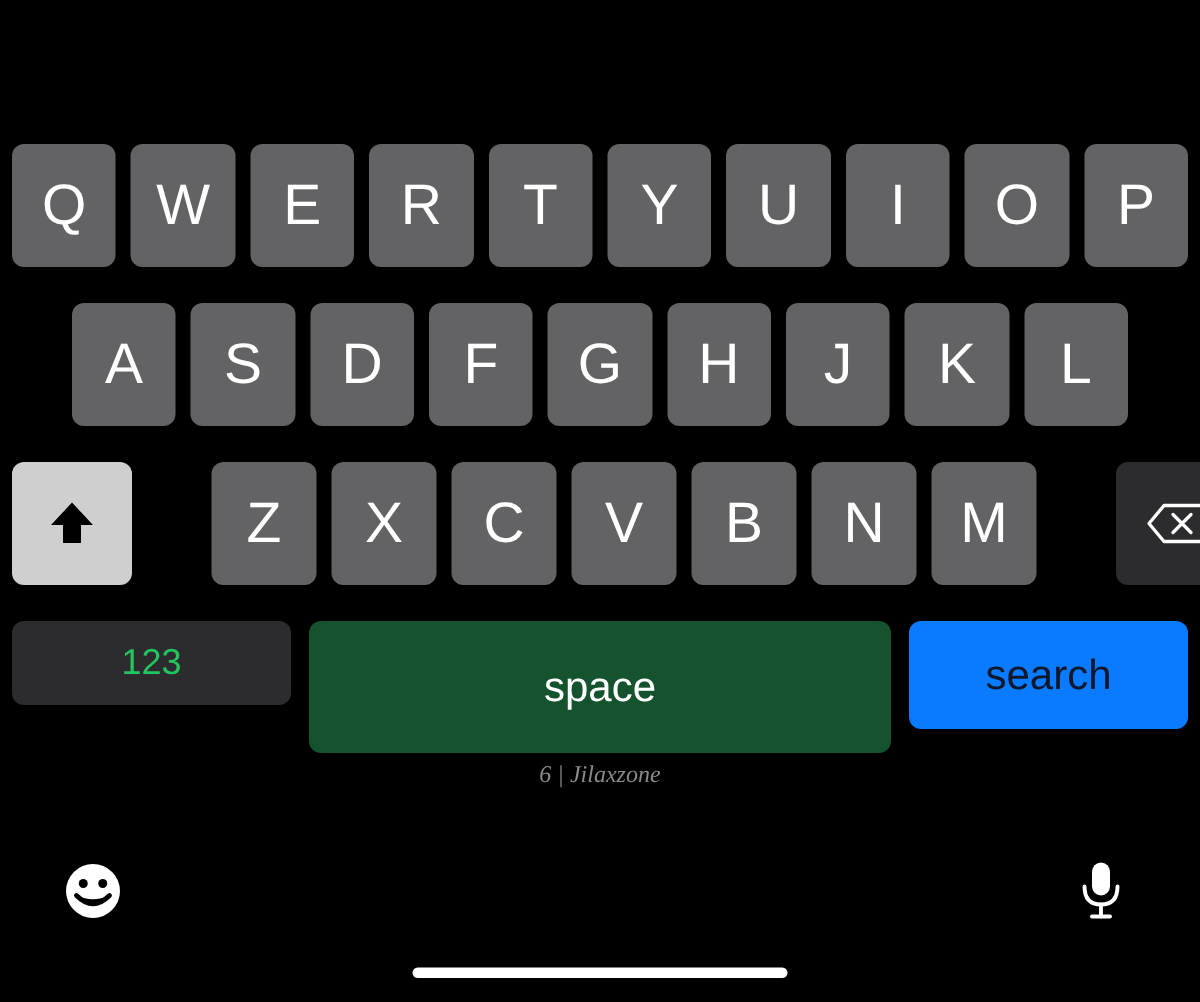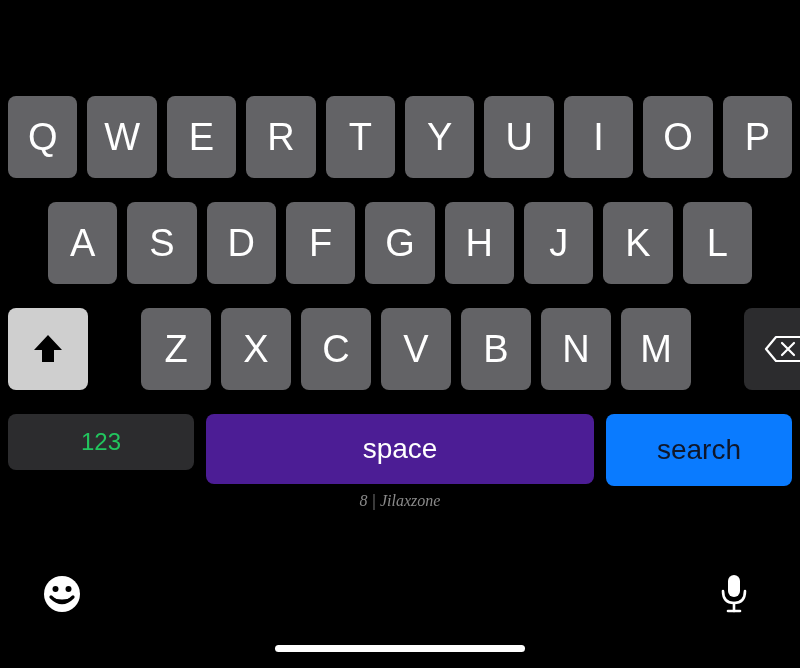--- a/index.html
+++ b/index.html
@@ -73,22 +73,22 @@
       border-radius: 8px;
       display: flex;
       align-items: center;
       justify-content: center;
       color: #22c55e;
       font-size: 24px;
       cursor: pointer;
     }
     .space-key {
       flex: 1;
-      height: 70px;
-      background: #4c1d95;
+      height: 88px;
+      background: #14532d;
       border-radius: 8px;
       display: flex;
       align-items: center;
       justify-content: center;
       color: #fff;
       font-size: 28px;
       cursor: pointer;
     }
     .search-key {
       flex: 0 0 186px;
@@ -202,21 +202,21 @@
       </svg>
     </div>
   </div>
 
   <div class="row row4">
     <div class="num-key">123</div>
     <div class="space-key">space</div>
     <div class="search-key">search</div>
   </div>
 
-  <div class="caption">8 | Jilaxzone</div>
+  <div class="caption">6 | Jilaxzone</div>
 
 </div>
 
 <div class="bottom-bar">
   <div class="emoji-btn">
     <svg width="40" height="40" viewBox="0 0 40 40">
       <circle cx="20" cy="20" r="18" fill="#fff"></circle>
       <circle cx="13.5" cy="15" r="3" fill="#000"></circle>
       <circle cx="26.5" cy="15" r="3" fill="#000"></circle>
       <path d="M9 23 Q20 34 31 23" stroke="#000" stroke-width="3.2" fill="none" stroke-linecap="round"></path>

